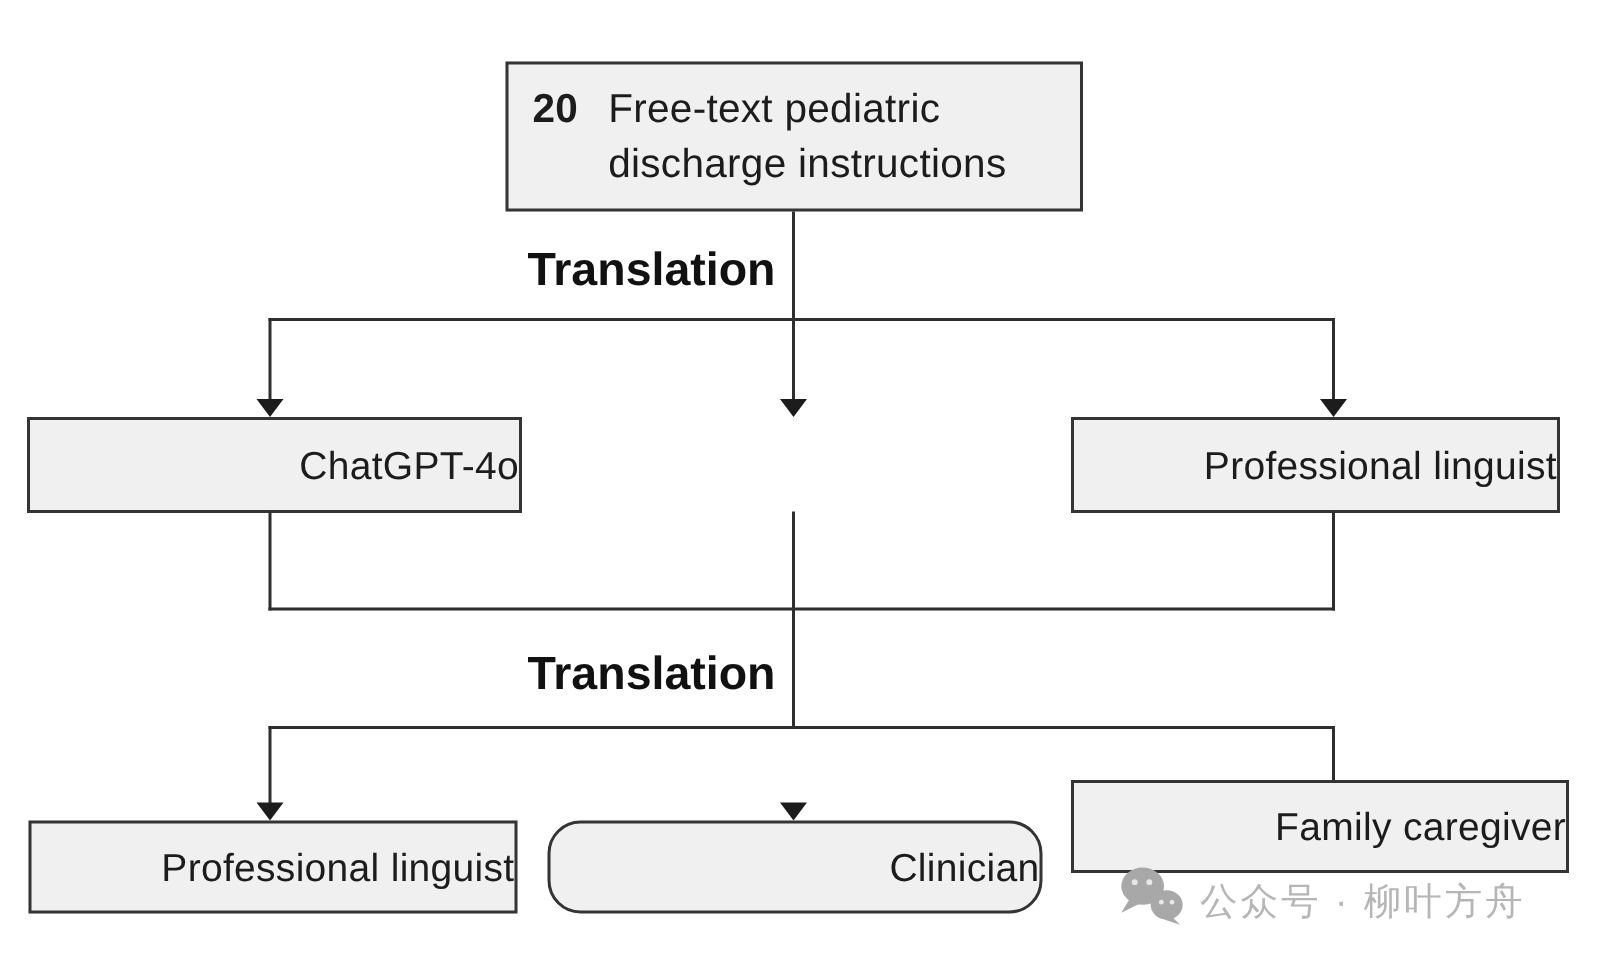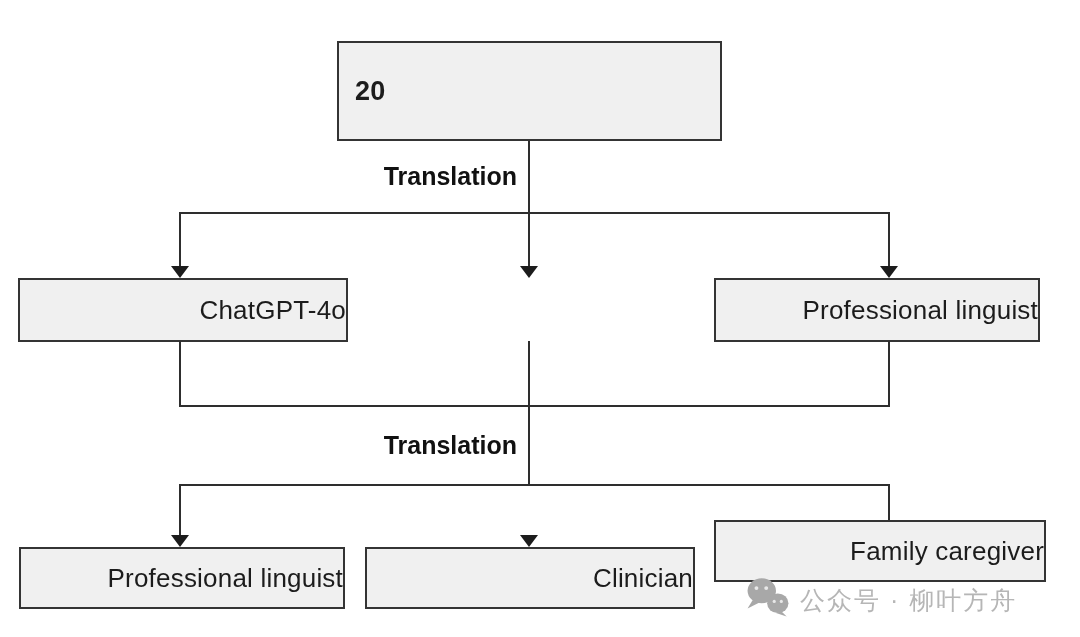--- a/index.html
+++ b/index.html
@@ -11,21 +11,21 @@
     position:absolute;box-sizing:border-box;
     background:#f0f0f0;border:2px solid #343434;
     display:flex;align-items:center;justify-content:flex-end;
     font-size:26px;color:#1c1c1c;letter-spacing:0.2px;
   }
   .top-box{justify-content:flex-start;padding-left:16px;}
   .tb-inner{display:flex;align-items:flex-start;font-size:27px;line-height:37px;}
   .tb-num{font-weight:700;margin-right:20px;}
   .tb-lines{display:flex;flex-direction:column;}
   .stage{
-    position:absolute;font-weight:700;font-size:25px;color:#111111;
+    position:absolute;font-weight:700;font-size:31px;color:#111111;
     text-align:right;width:220px;
   }
   .h,.v{position:absolute;background:#2e2e2e;}
   .h{height:2px;}
   .v{width:2px;}
   .arrow{
     position:absolute;width:0;height:0;
     border-left:9px solid transparent;border-right:9px solid transparent;
     border-top:12px solid #1c1c1c;
   }
@@ -36,20 +36,24 @@
   .wm-icon{margin-right:8px;flex:0 0 auto;}
 </style>
 </head>
 <body>
 
 <div class="canvas">
 
   <div class="box top-box" style="left:337px;top:41px;width:385px;height:100px;">
     <div class="tb-inner">
       <span class="tb-num">20</span>
+      <span class="tb-lines">
+        <span>Free-text pediatric</span>
+        <span>discharge instructions</span>
+      </span>
     </div>
   </div>
 
   <div class="stage" style="left:297px;top:162px;">Translation</div>
   <div class="stage" style="left:297px;top:431px;">Translation</div>
 
   <div class="v" style="left:528px;top:141px;height:126px;"></div>
   <div class="h" style="left:179px;top:212px;width:711px;"></div>
   <div class="v" style="left:179px;top:212px;height:55px;"></div>
   <div class="v" style="left:888px;top:212px;height:55px;"></div>
@@ -71,21 +75,21 @@
   <div class="h" style="left:179px;top:484px;width:711px;"></div>
   <div class="v" style="left:179px;top:484px;height:53px;"></div>
   <div class="v" style="left:888px;top:484px;height:53px;"></div>
   <div class="arrow" style="left:171px;top:535px;"></div>
   <div class="arrow" style="left:520px;top:535px;"></div>
   <div class="arrow" style="left:880px;top:535px;"></div>
 
   <div class="box" style="left:19px;top:547px;width:326px;height:62px;">
     <span>Professional linguist</span>
   </div>
-  <div class="box" style="left:365px;top:547px;width:330px;height:62px;">
+  <div class="box" style="left:365px;top:547px;width:330px;height:62px;border-radius:22px;">
     <span>Clinician</span>
   </div>
   <div class="box" style="left:714px;top:520px;width:332px;height:62px;">
     <span>Family caregiver</span>
   </div>
 
   <div class="watermark">
     <span class="wm-icon">
       <svg width="48" height="42" viewBox="0 0 54 46">
         <g fill="#a8a8a8">

